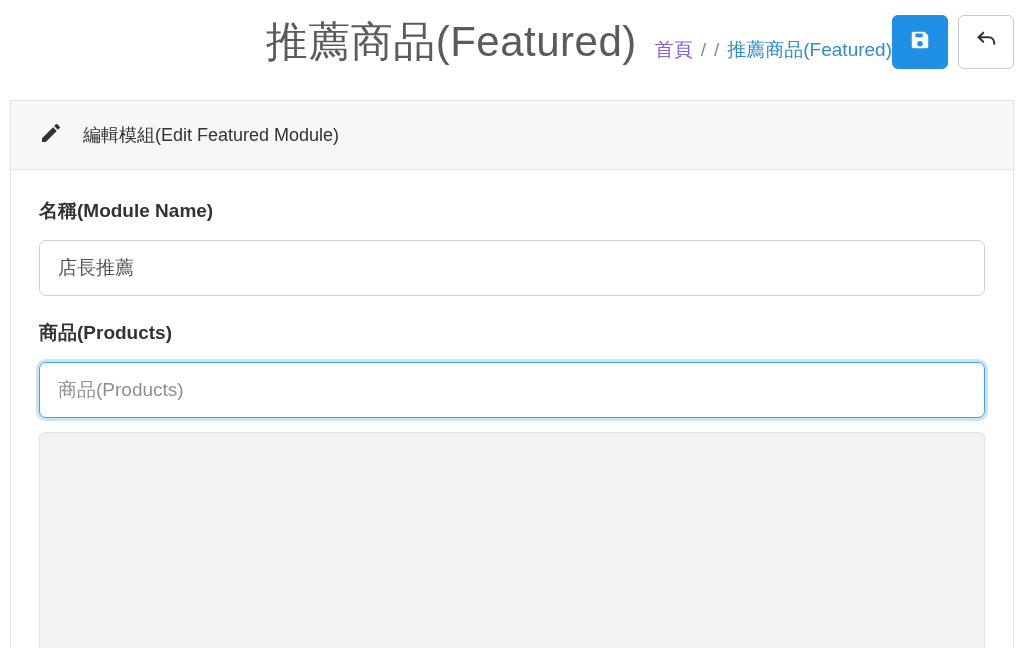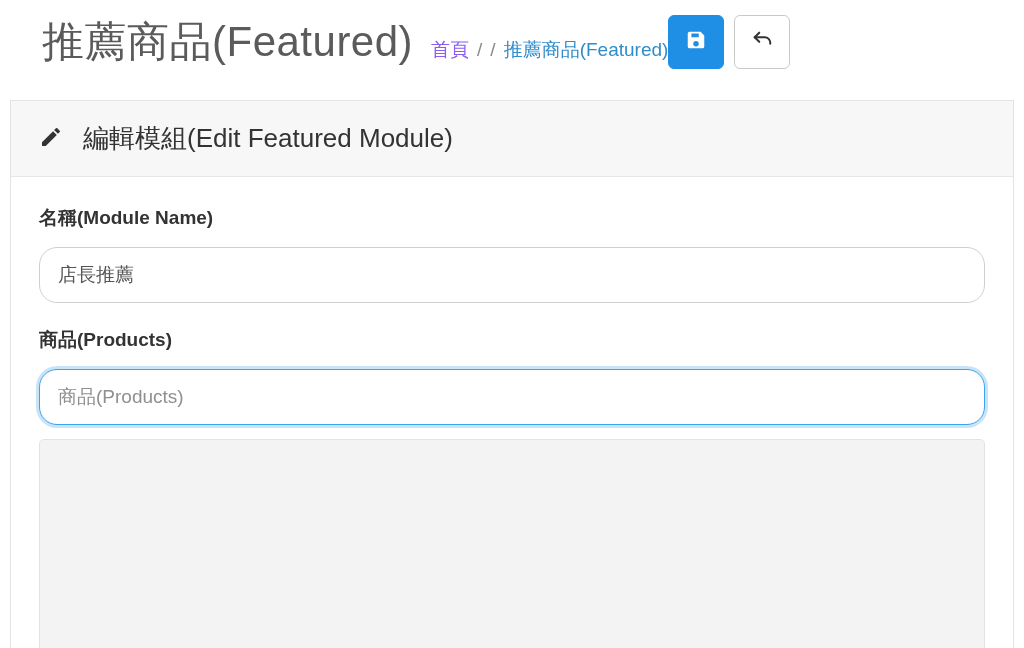--- a/index.html
+++ b/index.html
@@ -7,21 +7,21 @@
     font-family: -apple-system, BlinkMacSystemFont, "Segoe UI", "Helvetica Neue", Arial, "PingFang TC", "Microsoft JhengHei", sans-serif;
     background: #ffffff;
     color: #333;
     font-size: 16px;
   }
 
   
   .page-header {
     display: flex;
     align-items: center;
-    justify-content: flex-start;
+    justify-content: flex-end;
     padding: 14px 10px 30px 10px;
     margin-left: 32px;
   }
   .page-header-left {
     display: flex;
     align-items: baseline;
     gap: 18px;
     flex-wrap: wrap;
   }
   .page-title {
@@ -80,21 +80,21 @@
     border-bottom: 1px solid #e6e6e6;
     padding: 20px 28px;
     display: flex;
     align-items: center;
     gap: 20px;
   }
   .panel-heading .pencil-icon svg {
     width: 24px; height: 24px; color: #333;
   }
   .panel-heading-title {
-    font-size: 26px;
+    font-size: 18px;
     font-weight: 500;
     color: #333;
   }
   .panel-body {
     padding: 28px 28px 40px 28px;
     background: #fff;
   }
 
   .form-group { margin-bottom: 24px; position: relative; }
   .form-label {
@@ -104,21 +104,21 @@
     font-size: 19px;
     margin-bottom: 16px;
   }
   .form-control {
     width: 100%;
     height: 56px;
     padding: 0 18px;
     font-size: 19px;
     color: #555;
     border: 1px solid #cfcfcf;
-    border-radius: 18px;
+    border-radius: 7px;
     outline: none;
     background: #fff;
   }
   .form-control::placeholder { color: #8f8f8f; }
   .form-control.focus {
     border-color: #3aa4ef;
     box-shadow: 0 0 0 3px rgba(42,148,224,0.25);
   }
 
   

